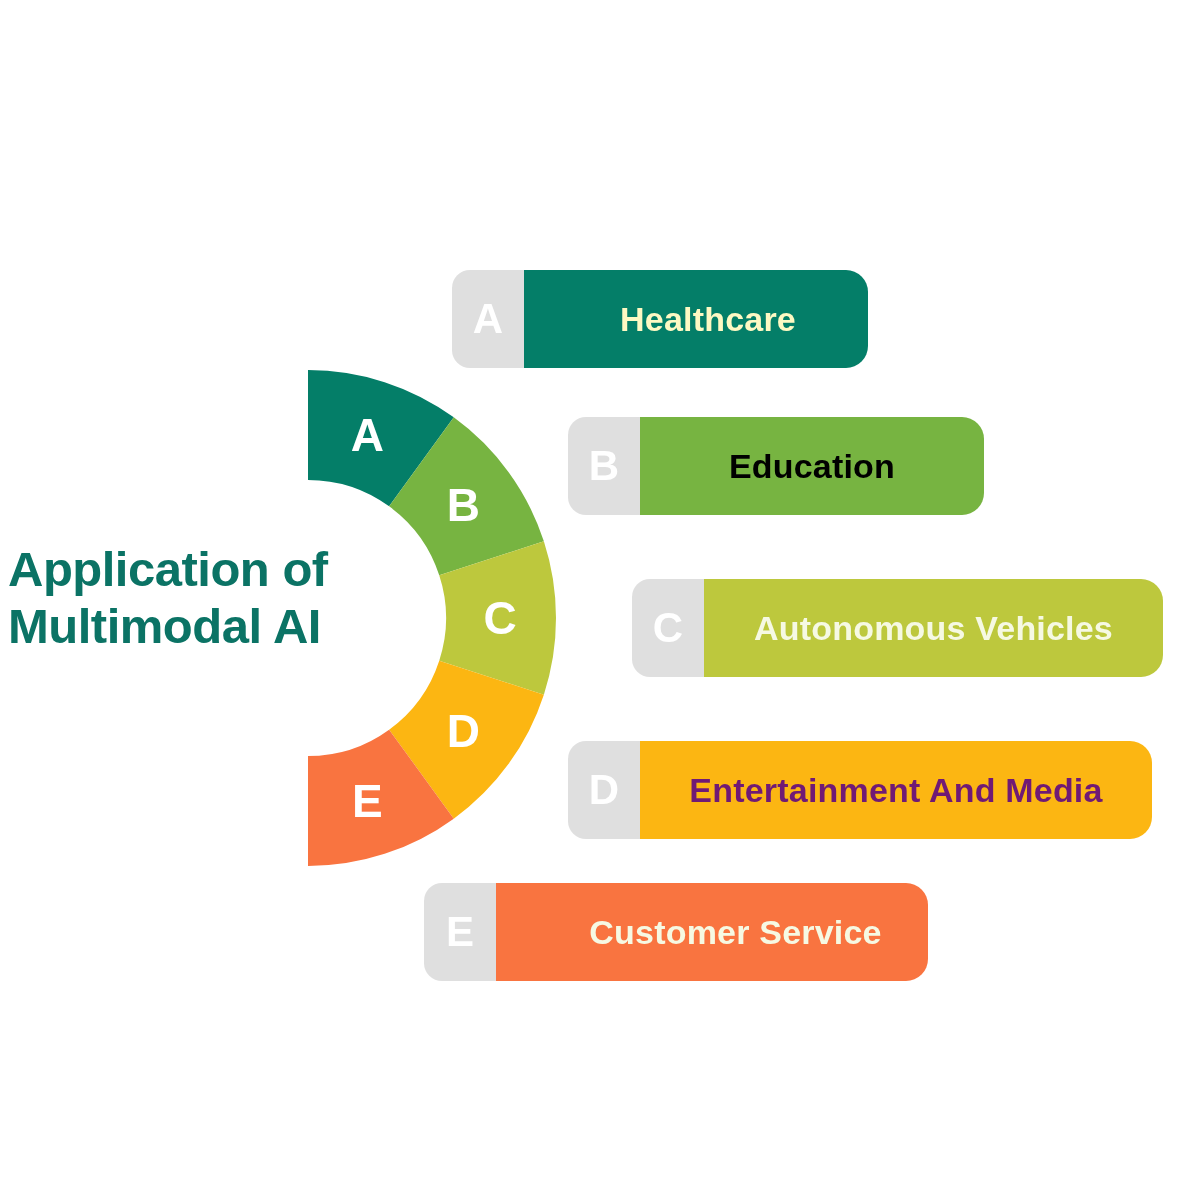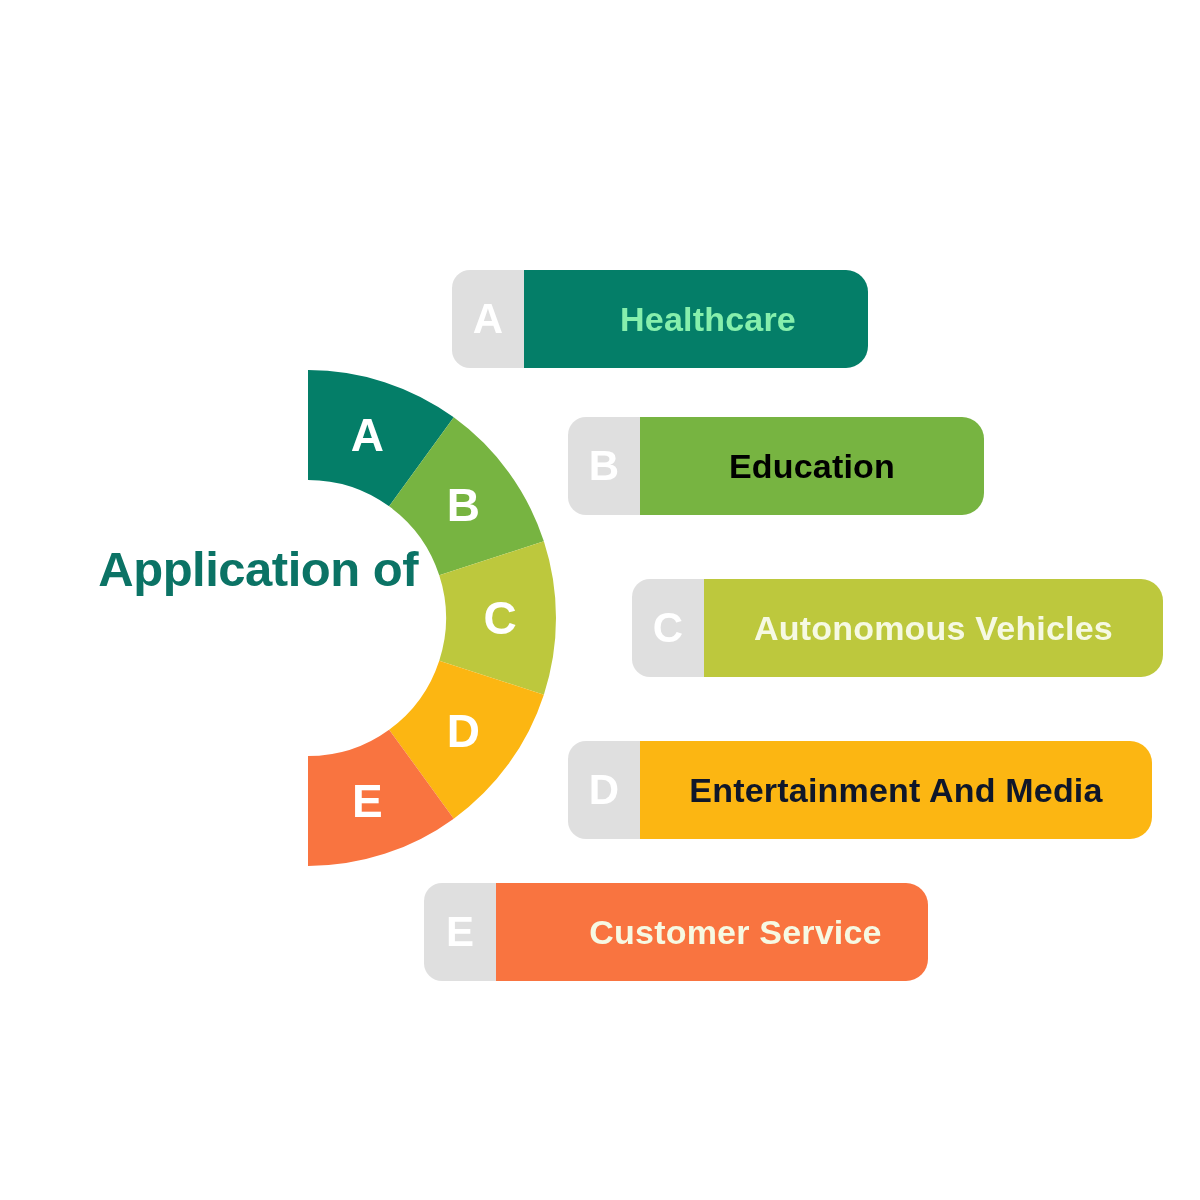--- a/index.html
+++ b/index.html
@@ -4,21 +4,21 @@
 <style>
   html,body { margin:0; padding:0; background:#ffffff; }
   .canvas {
     position:relative; width:1200px; height:1200px; background:#ffffff;
     font-family:"Liberation Sans", sans-serif; overflow:hidden;
   }
 
   
   .title {
     position:absolute; left:8px; top:541px; width:410px;
-    text-align:right; font-weight:800; font-size:49px; line-height:1.17;
+    text-align:left; font-weight:800; font-size:49px; line-height:1.17;
     letter-spacing:-0.5px;
   }
 
   
   .donut-svg { position:absolute; left:58px; top:368px; width:500px; height:500px; }
   .donut-letter {
     font-family:"Liberation Sans", sans-serif; font-weight:800; font-size:46px;
   }
 
   
@@ -39,53 +39,54 @@
   .row-d { left:568px; top:741px; width:584px; }
   .row-e { left:424px; top:883px; width:504px; }
 </style>
 </head>
 <body>
 
 <div class="canvas">
 
   <div class="title" style="color: rgb(11, 115, 101);">
     <div>Application of</div>
+    <div>Multimodal AI</div>
   </div>
 
   <svg class="donut-svg" id="donut" viewBox="0 0 500 500">
       <path d="M 250 2 A 248 248 0 0 1 395.77074256853336 49.363785395013025 L 331.1143648163613 138.35565477625727 A 138 138 0 0 0 250 112 Z" fill="#047E68"></path>
       <text x="309.3312629199899" y="67.39714887133053" text-anchor="middle" dominant-baseline="central" fill="#FFFFFF" class="donut-letter">A</text>
       <path d="M 395.77074256853336 49.363785395013025 A 248 248 0 0 1 485.8620160411981 173.36378539501302 L 381.24579924873115 207.35565477625727 A 138 138 0 0 0 331.1143648163613 138.35565477625727 Z" fill="#77B441"></path>
       <text x="405.3312629199899" y="137.14523155984517" text-anchor="middle" dominant-baseline="central" fill="#FFFFFF" class="donut-letter">B</text>
       <path d="M 485.8620160411981 173.36378539501302 A 248 248 0 0 1 485.8620160411981 326.63621460498695 L 381.2457992487312 292.64434522374273 A 138 138 0 0 0 381.24579924873115 207.35565477625727 Z" fill="#BDC83D"></path>
       <text x="442" y="250" text-anchor="middle" dominant-baseline="central" fill="#FFFFFF" class="donut-letter">C</text>
       <path d="M 485.8620160411981 326.63621460498695 A 248 248 0 0 1 395.77074256853336 450.63621460498695 L 331.11436481636133 361.64434522374273 A 138 138 0 0 0 381.2457992487312 292.64434522374273 Z" fill="#FCB612"></path>
       <text x="405.3312629199899" y="362.8547684401548" text-anchor="middle" dominant-baseline="central" fill="#FFFFFF" class="donut-letter">D</text>
       <path d="M 395.77074256853336 450.63621460498695 A 248 248 0 0 1 250.00000000000003 498 L 250.00000000000003 388 A 138 138 0 0 0 331.11436481636133 361.64434522374273 Z" fill="#F97440"></path>
       <text x="309.3312629199899" y="432.6028511286695" text-anchor="middle" dominant-baseline="central" fill="#FFFFFF" class="donut-letter">E</text>
     </svg>
 
   <div class="bar-row row-a">
     <div class="tab" style="background-color: rgb(223, 223, 223); color: rgb(255, 255, 255);">A</div>
-    <div class="bar" style="background-color: rgb(4, 126, 104); color: #86efac; padding-left: 24px;">Healthcare</div>
+    <div class="bar" style="background-color: rgb(4, 126, 104); color: #fef9c3; padding-left: 24px;">Healthcare</div>
   </div>
 
   <div class="bar-row row-b">
     <div class="tab" style="background-color: rgb(223, 223, 223); color: rgb(255, 255, 255);">B</div>
     <div class="bar" style="background-color: rgb(119, 180, 65); color: #000000;">Education</div>
   </div>
 
   <div class="bar-row row-c">
     <div class="tab" style="background-color: rgb(223, 223, 223); color: rgb(255, 255, 255);">C</div>
     <div class="bar" style="background-color: rgb(189, 200, 61); color: rgb(246, 249, 227);">Autonomous Vehicles</div>
   </div>
 
   <div class="bar-row row-d">
     <div class="tab" style="background-color: rgb(223, 223, 223); color: rgb(255, 255, 255);">D</div>
-    <div class="bar" style="background-color: rgb(252, 182, 18); color: #0f172a;">Entertainment And Media</div>
+    <div class="bar" style="background-color: rgb(252, 182, 18); color: #701a75;">Entertainment And Media</div>
   </div>
 
   <div class="bar-row row-e">
     <div class="tab" style="background-color: rgb(223, 223, 223); color: rgb(255, 255, 255);">E</div>
     <div class="bar" style="background-color: rgb(249, 116, 64); color: rgb(246, 249, 227); padding-left: 47px;">Customer Service</div>
   </div>
 
 </div>
 
 </body></html>

